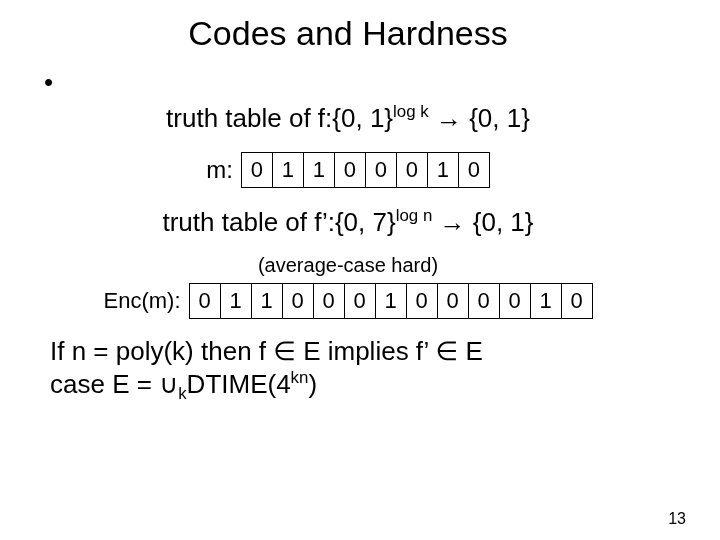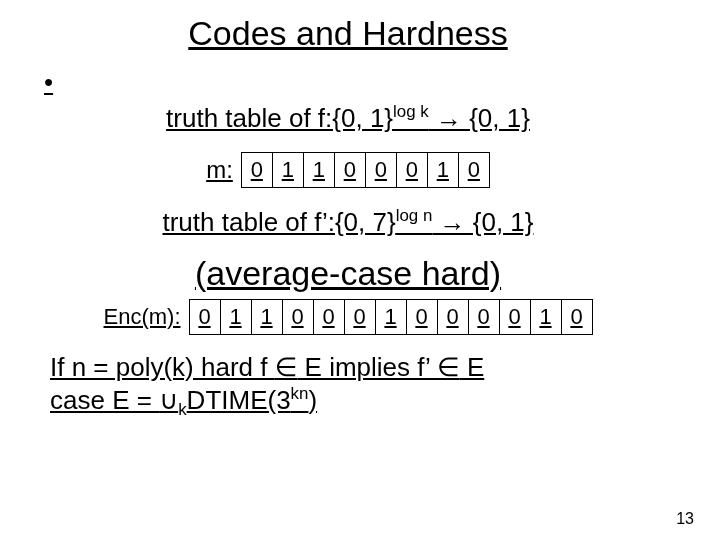--- a/index.html
+++ b/index.html
@@ -11,21 +11,20 @@
     background: #fff;
     position: relative;
     box-sizing: border-box;
   }
   .slide {
     width: 720px;
     height: 540px;
     position: relative;
     padding: 10px 64px 0 40px;
     box-sizing: border-box;
-    text-decoration: underline;
   }
   .title {
     text-align: center;
     font-size: 34px;
     font-weight: 400;
     margin: 4px 0 14px 0;
   }
   .bullet-row {
     display: flex;
     align-items: flex-start;
@@ -64,21 +63,21 @@
     display: flex;
     align-items: center;
     justify-content: center;
     font-family: "Comic Sans MS", cursive, sans-serif;
     font-size: 22px;
     background: #fff;
   }
   .bit-cell:last-child { border-right: none; }
   .remark {
     text-align: center;
-    font-size: 34px;
+    font-size: 20px;
     margin: -2px 0 2px 0;
   }
   .enc-row {
     display: flex;
     justify-content: center;
     align-items: center;
     margin: 6px 0 16px 0;
   }
   .enc-label {
     font-family: "Comic Sans MS", cursive, sans-serif;
@@ -86,21 +85,21 @@
     margin-right: 8px;
     white-space: nowrap;
   }
   .conclusion {
     font-size: 26px;
     margin: 0 0 0 10px;
     line-height: 1.25;
   }
   .pagenum {
     position: absolute;
-    right: 26px;
+    right: 34px;
     bottom: 12px;
     font-size: 16px;
     color: #000;
   }
   sup { font-size: 0.65em; vertical-align: super; }
   sub { font-size: 0.65em; vertical-align: sub; }
 </style>
 </head>
 <body>
 
@@ -152,21 +151,21 @@
       <div class="bit-cell">0</div>
       <div class="bit-cell">0</div>
       <div class="bit-cell">0</div>
       <div class="bit-cell">1</div>
       <div class="bit-cell">0</div>
     </div>
   </div>
 
   <div class="conclusion">
     <div>
-      <span>If n = poly(k) hard f </span><span>∈</span><span> E implies f’ </span><span>∈</span><span> E</span>
+      <span>If n = poly(k) then f </span><span>∈</span><span> E implies f’ </span><span>∈</span><span> E</span>
     </div>
     <div>
-      <span>case E = </span><span>∪</span><sub>k</sub><span>DTIME(3</span><sup>kn</sup><span>)</span>
+      <span>case E = </span><span>∪</span><sub>k</sub><span>DTIME(4</span><sup>kn</sup><span>)</span>
     </div>
   </div>
 
   <div class="pagenum">13</div>
 </div>
 
 </body></html>

